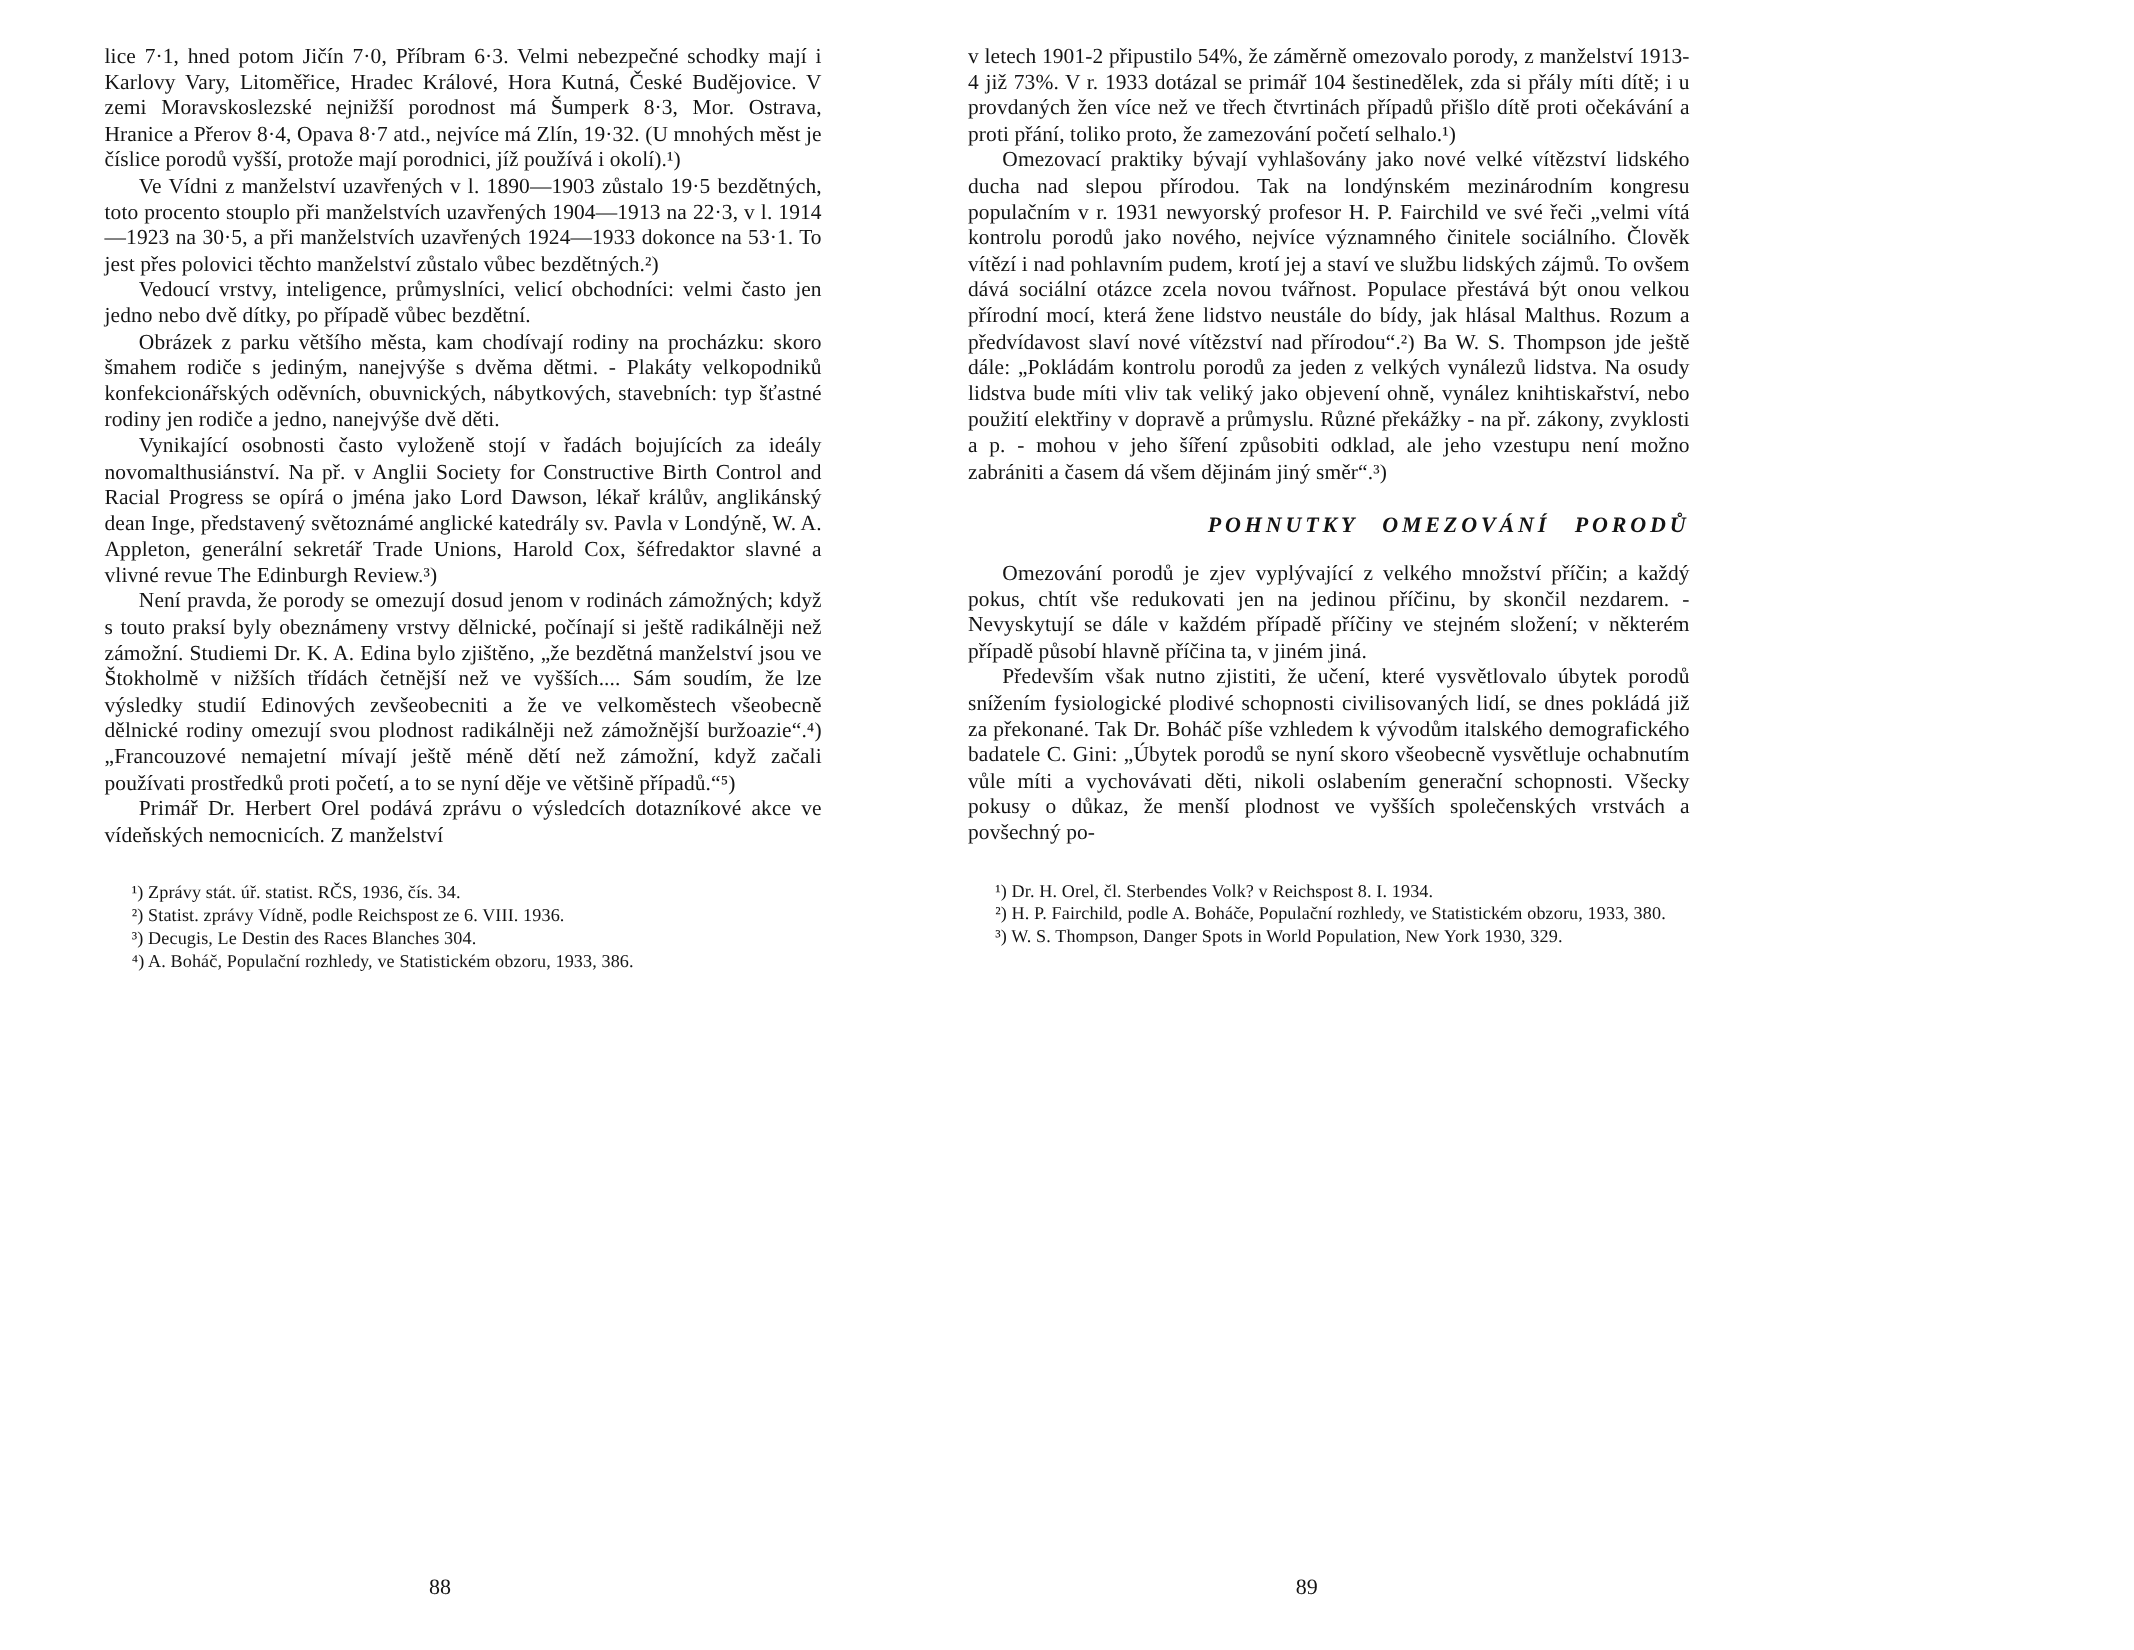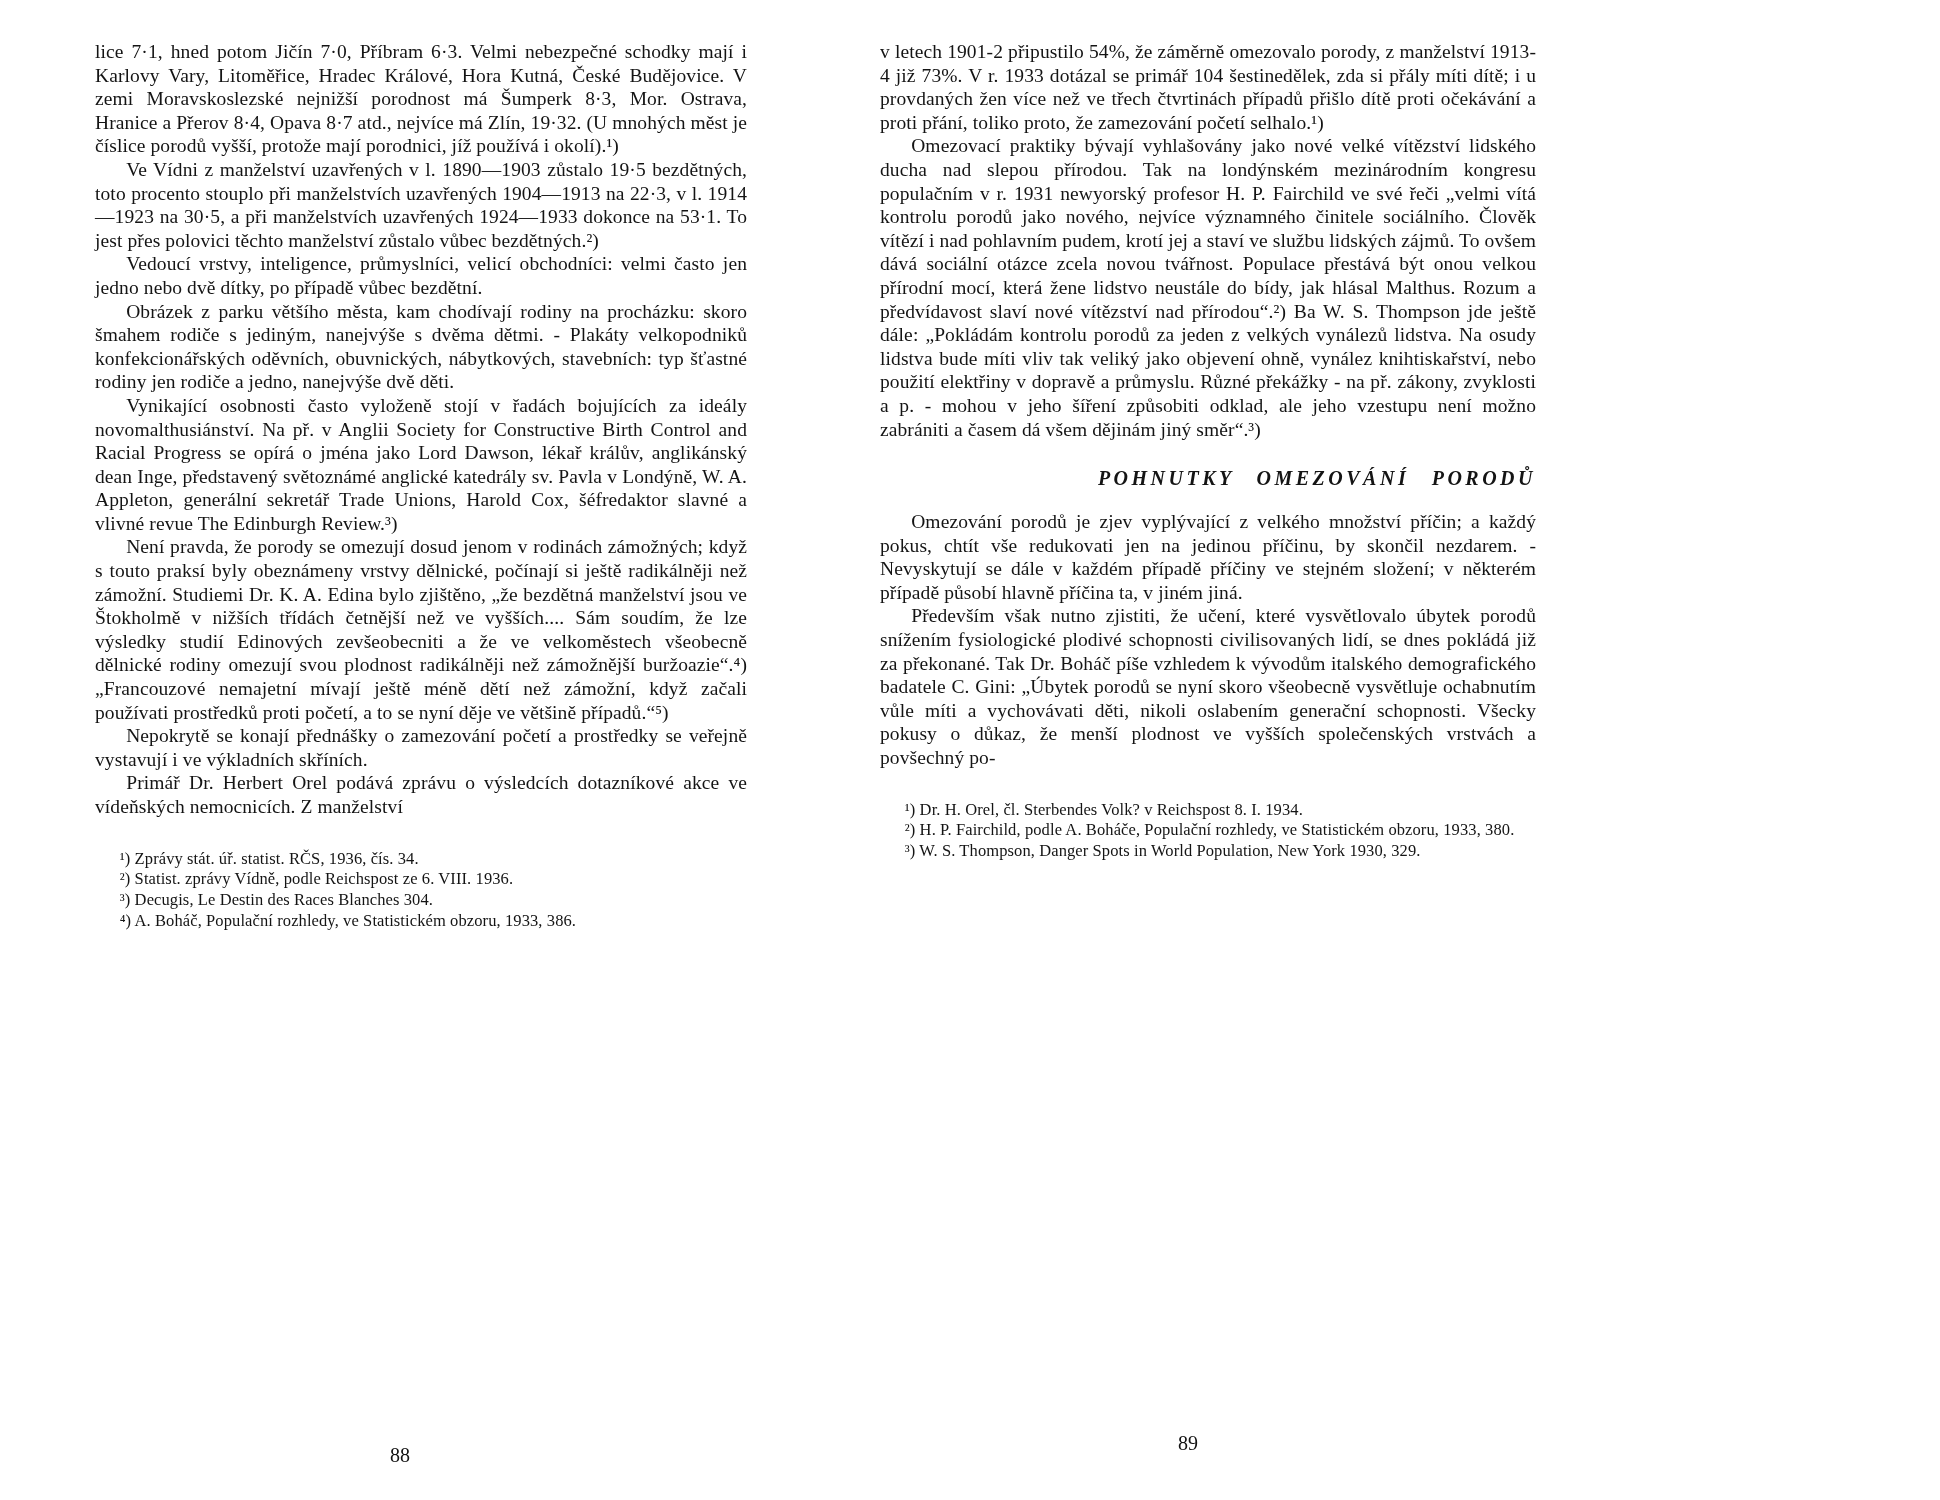--- a/index.html
+++ b/index.html
@@ -48,36 +48,35 @@
     text-indent: 1.5em;
     letter-spacing: 0.1px;
   }
 
   .page-number {
     position: absolute;
     top: 1432px;
     text-align: center;
     font-size: 20px;
   }
-  .page-number.left  { left: 95px;  width: 610px; margin-top: 12px; }
+  .page-number.left  { left: 95px;  width: 610px; }
   .page-number.right { left: 878px; width: 620px; }
 </style>
 </head>
 <body>
 
 <div>
 
   <div class="text-col left-col body-text">
     <p class="no-indent">lice 7·1, hned potom Jičín 7·0, Příbram 6·3. Velmi nebezpečné schodky mají i Karlovy Vary, Litoměřice, Hradec Králové, Hora Kutná, České Budějovice. V zemi Moravskoslezské nejnižší porodnost má Šumperk 8·3, Mor. Ostrava, Hranice a Přerov 8·4, Opava 8·7 atd., nejvíce má Zlín, 19·32. (U mnohých měst je číslice porodů vyšší, protože mají porodnici, jíž používá i okolí).¹)</p>
     <p>Ve Vídni z manželství uzavřených v l. 1890—1903 zůstalo 19·5 bezdětných, toto procento stouplo při manželstvích uzavřených 1904—1913 na 22·3, v l. 1914—1923 na 30·5, a při manželstvích uzavřených 1924—1933 dokonce na 53·1. To jest přes polovici těchto manželství zůstalo vůbec bezdětných.²)</p>
     <p>Vedoucí vrstvy, inteligence, průmyslníci, velicí obchodníci: velmi často jen jedno nebo dvě dítky, po případě vůbec bezdětní.</p>
     <p>Obrázek z parku většího města, kam chodívají rodiny na procházku: skoro šmahem rodiče s jediným, nanejvýše s dvěma dětmi. - Plakáty velkopodniků konfekcionářských oděvních, obuvnických, nábytkových, stavebních: typ šťastné rodiny jen rodiče a jedno, nanejvýše dvě děti.</p>
     <p>Vynikající osobnosti často vyloženě stojí v řadách bojujících za ideály novomalthusiánství. Na př. v Anglii Society for Constructive Birth Control and Racial Progress se opírá o jména jako Lord Dawson, lékař králův, anglikánský dean Inge, představený světoznámé anglické katedrály sv. Pavla v Londýně, W. A. Appleton, generální sekretář Trade Unions, Harold Cox, šéfredaktor slavné a vlivné revue The Edinburgh Review.³)</p>
     <p>Není pravda, že porody se omezují dosud jenom v rodinách zámožných; když s touto praksí byly obeznámeny vrstvy dělnické, počínají si ještě radikálněji než zámožní. Studiemi Dr. K. A. Edina bylo zjištěno, „že bezdětná manželství jsou ve Štokholmě v nižších třídách četnější než ve vyšších.... Sám soudím, že lze výsledky studií Edinových zevšeobecniti a že ve velkoměstech všeobecně dělnické rodiny omezují svou plodnost radikálněji než zámožnější buržoazie“.⁴) „Francouzové nemajetní mívají ještě méně dětí než zámožní, když začali používati prostředků proti početí, a to se nyní děje ve většině případů.“⁵)</p>
-    <p>Nepokrytě se konají přednášky o zamezování početí a prostředky se veřejně vystavují i ve výkladních skříních.</p>
     <p>Primář Dr. Herbert Orel podává zprávu o výsledcích dotazníkové akce ve vídeňských nemocnicích. Z manželství</p>
 
     <div class="footnotes">
       <p>¹) Zprávy stát. úř. statist. RČS, 1936, čís. 34.</p>
       <p>²) Statist. zprávy Vídně, podle Reichspost ze 6. VIII. 1936.</p>
       <p>³) Decugis, Le Destin des Races Blanches 304.</p>
       <p>⁴) A. Boháč, Populační rozhledy, ve Statistickém obzoru, 1933, 386.</p>
     </div>
   </div>
 

